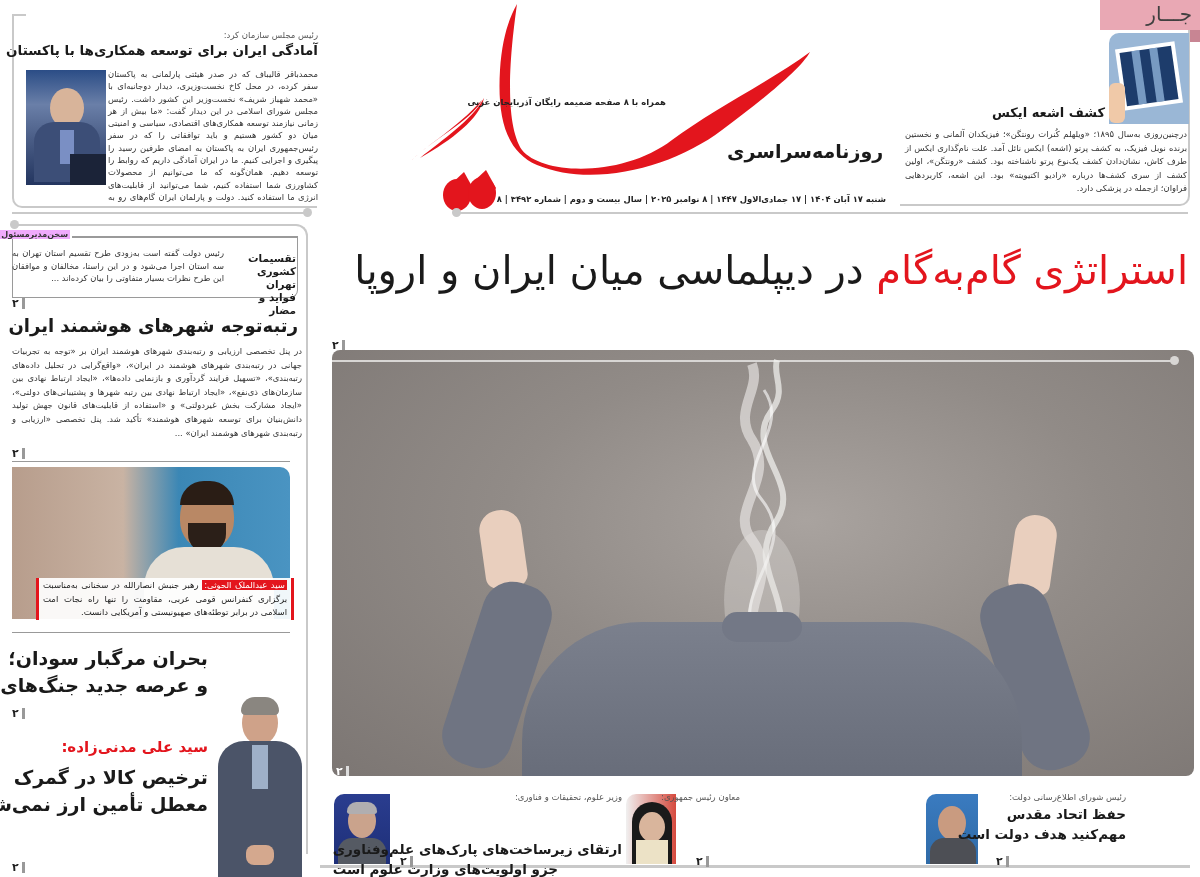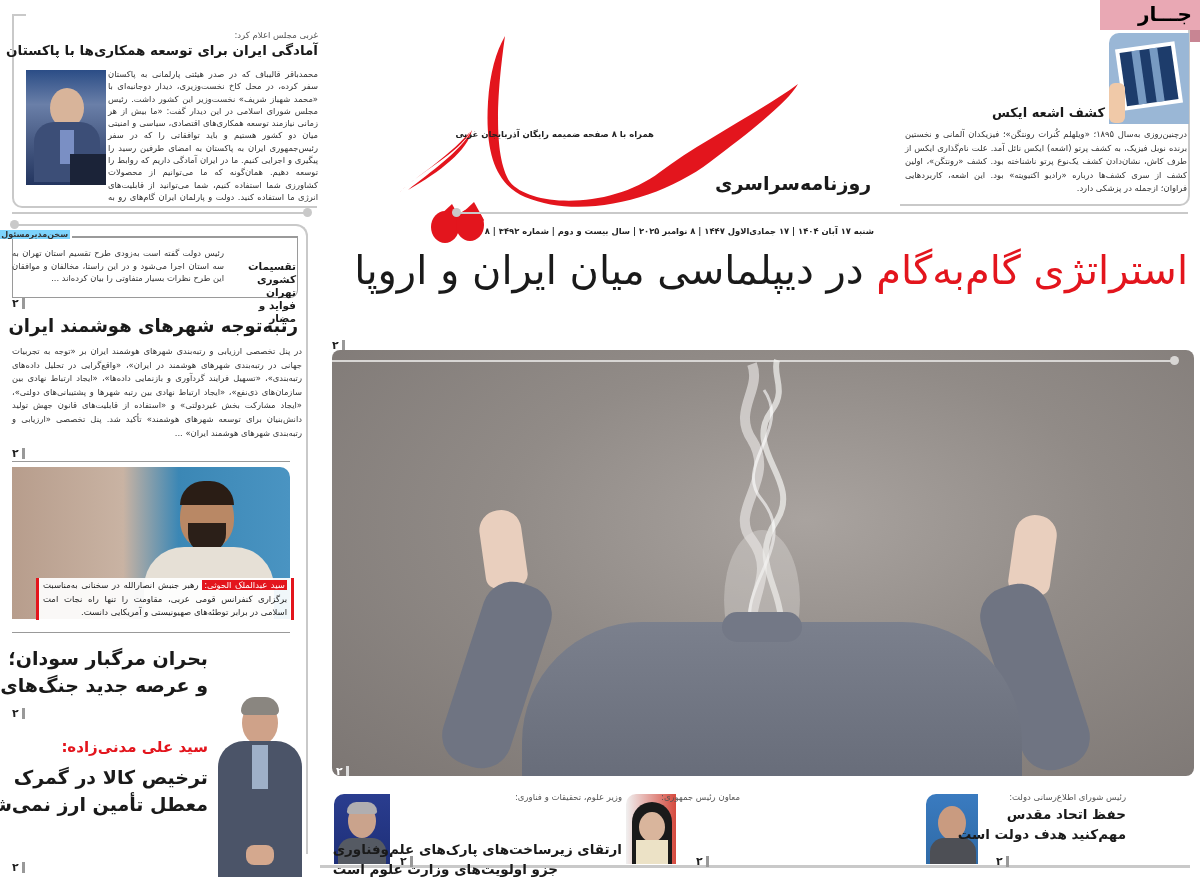--- a/index.html
+++ b/index.html
@@ -27,21 +27,21 @@
   
   .hero { background: radial-gradient(ellipse at 55% 40%, #a9a39f 0%, #918b87 45%, #7c7673 100%); border-radius: 8px; overflow: hidden; }
   .hero-caption { font-weight: bold; font-size: 32px; color: #ffffff; white-space: nowrap; text-shadow: 2px 2px 0 #222, -2px -2px 0 #222, 2px -2px 0 #222, -2px 2px 0 #222, 0 3px 3px #000; letter-spacing: -0.5px; }
 
   .side-headline { font-weight: bold; font-size: 19px; color: #1a1a1a; line-height: 27px; letter-spacing: -0.5px; }
   .bottom-title { font-weight: bold; font-size: 13.5px; line-height: 20px; color: #1a1a1a; letter-spacing: -0.3px; }
 </style>
 </head>
 <body>
 
-<div class="abs" style="left:320px; top:0; width:560px; height:220px;margin-top:32px;">
+<div class="abs" style="left:332px; top:0; width:560px; height:220px;">
   <svg class="logo-curve" width="560" height="220" viewBox="0 0 560 220" style="left:0; top:0;">
 
     <path d="M185 4 C180 40 170 120 190 150 C210 175 290 178 340 140 C380 110 440 80 478 52 C468 70 430 100 390 130 C340 168 260 188 205 165 C175 152 165 120 168 70 C170 40 176 20 185 4 Z" fill="#e3151d"></path>
 
     <path d="M150 100 C140 120 100 140 80 160 C95 145 125 128 150 100 Z" fill="#e3151d"></path>
     <path d="M152 98 C148 118 120 140 88 158 C110 140 140 120 152 98 Z" fill="#e3151d"></path>
 
     <path d="M118 185 L132 172 L142 190 L128 210 Z" fill="#e3151d"></path>
     <path d="M140 183 L154 170 L164 188 L150 208 Z" fill="#e3151d"></path>
     <ellipse cx="125" cy="195" rx="14" ry="16" fill="#e3151d"></ellipse>
@@ -53,53 +53,53 @@
 </div>
 
 <div class="abs hr-line" style="left:12px; top:212px; width:295px;"></div>
 <div class="abs dot" style="left:303px; top:208px;"></div>
 <div class="abs dot" style="left:452px; top:208px;"></div>
 <div class="abs hr-line" style="left:458px; top:212px; width:730px;"></div>
 
 <div class="abs frame" style="left:12px; top:14px; width:305px; height:194px; border-top:none; border-right:none; border-radius:0 0 0 10px;">
 </div>
 <div class="abs" style="left:12px; top:14px; width:14px; height:2px; background:#c9c9c9;"></div>
-<div class="abs kicker" style="right:882px; top:30px; white-space:nowrap;">غربی مجلس اعلام کرد:</div>
+<div class="abs kicker" style="right:882px; top:30px; white-space:nowrap;">رئیس مجلس سازمان کرد:</div>
 <div class="abs" style="right:882px; top:42px; font-weight:bold; font-size:13.5px; white-space:nowrap; letter-spacing:-0.4px;">آمادگی ایران برای توسعه همکاری‌ها با پاکستان</div>
 <div class="abs" style="left:26px; top:70px; width:80px; height:115px; background:linear-gradient(180deg,#2b4d86 0%,#6a7fa8 30%,#4a5d86 60%,#23355f 100%); overflow:hidden;">
   <div style="position:absolute; left:24px; top:18px; width:34px; height:40px; border-radius:50%; background:#d8b49a;"></div>
   <div style="position:absolute; left:8px; top:52px; width:66px; height:60px; border-radius:20px 20px 0 0; background:#3c4e77;"></div>
   <div style="position:absolute; left:34px; top:60px; width:14px; height:34px; background:#7a8fc4;"></div>
   <div style="position:absolute; left:44px; top:84px; width:36px; height:31px; background:#1b2338;"></div>
 </div>
 <div class="abs body-text" style="left:22px; top:68px; width:296px; height:136px; overflow:hidden; direction:rtl; padding-left:86px; text-indent:0; font-size:8.4px; line-height:12.3px;">محمدباقر قالیباف که در صدر هیئتی پارلمانی به پاکستان سفر کرده، در محل کاخ نخست‌وزیری، دیدار دوجانبه‌ای با «محمد شهباز شریف» نخست‌وزیر این کشور داشت. رئیس مجلس شورای اسلامی در این دیدار گفت: «ما بیش از هر زمانی نیازمند توسعه همکاری‌های اقتصادی، سیاسی و امنیتی میان دو کشور هستیم و باید توافقاتی را که در سفر رئیس‌جمهوری ایران به پاکستان به امضای طرفین رسید را پیگیری و اجرایی کنیم. ما در ایران آمادگی داریم که روابط را توسعه دهیم. همان‌گونه که ما می‌توانیم از محصولات کشاورزی شما استفاده کنیم، شما می‌توانید از قابلیت‌های انرژی ما استفاده کنید. دولت و پارلمان ایران گام‌های رو به جلویی در این مسیر برداشته است.»</div>
 
 <div class="abs" style="left:1100px; top:0; width:100px; height:30px; background:#e9a8b4;">
-  <span style="position:absolute; right:8px; top:2px; color:#000000; font-weight:bold; font-size:20px; white-space:nowrap; letter-spacing:2px;">جـــار</span>
+  <span style="position:absolute; right:8px; top:2px; color:#404040; font-weight:normal; font-size:20px; white-space:nowrap; letter-spacing:2px;">جـــار</span>
 </div>
 <div class="abs" style="left:1188px; top:30px; width:12px; height:12px; background:#c88593;"></div>
 <div class="abs frame" style="left:900px; top:30px; width:290px; height:176px; border-top:none; border-left:none; border-radius:0 0 10px 0;"></div>
 <div class="abs" style="left:1109px; top:33px; width:80px; height:91px; background:#9ab7d6; border-radius:10px 0 0 0; overflow:hidden;">
   <div style="position:absolute; left:10px; top:12px; width:60px; height:62px; background:#fff; transform:rotate(-8deg);"></div>
   <div style="position:absolute; left:14px; top:16px; width:52px; height:54px; background:#1d3c6b; transform:rotate(-8deg);">
     <div style="position:absolute; left:12px; top:0; width:8px; height:54px; background:#8fb2d8; opacity:0.8;"></div>
     <div style="position:absolute; left:30px; top:0; width:8px; height:54px; background:#8fb2d8; opacity:0.8;"></div>
   </div>
   <div style="position:absolute; left:0; top:50px; width:16px; height:40px; background:#f0c9a8; border-radius:6px;"></div>
 </div>
 <div class="abs" style="right:95px; top:105px; font-weight:bold; font-size:13px; white-space:nowrap;">کشف اشعه ایکس</div>
 <div class="abs body-text" style="left:905px; top:128px; width:282px; font-size:8.4px; line-height:13.5px;">درچنین‌روزی به‌سال ۱۸۹۵؛ «ویلهلم کُنرات رونتگن»؛ فیزیکدان آلمانی و نخستین برنده نوبل فیزیک، به کشف پرتو (اشعه) ایکس نائل آمد. علت نام‌گذاری ایکس از طرف کاش، نشان‌دادن کشف یک‌نوع پرتو ناشناخته بود. کشف «رونتگن»، اولین کشف از سری کشف‌ها درباره «رادیو اکتیویته» بود. این اشعه، کاربردهایی فراوان؛ ازجمله در پزشکی دارد.</div>
 
 <div class="abs" style="left:12px; top:224px; width:296px; height:630px; border:2px solid #c9c9c9; border-left:none; border-bottom:none; border-radius:0 12px 0 0;"></div>
 <div class="abs dot" style="left:10px; top:220px;"></div>
 
 <div class="abs" style="left:12px; top:236px; width:286px; height:62px; border:1.5px solid #9a9a9a; border-top:none; border-radius:0 0 8px 0;"></div>
 <div class="abs" style="left:72px; top:236px; width:226px; height:1.5px; background:#9a9a9a;"></div>
-<div class="abs" style="right:1130px; top:230px; font-size:8px; font-weight:bold; color:#333; background:#7dd3fc; padding:0 2px; white-space:nowrap;">سخن‌مدیرمسئول</div>
-<div class="abs" style="left:230px; top:260px; width:66px; text-align:right; font-weight:bold; font-size:10.5px; line-height:13px;">
+<div class="abs" style="right:1130px; top:230px; font-size:8px; font-weight:bold; color:#333; background:#f0abfc; padding:0 2px; white-space:nowrap;">سخن‌مدیرمسئول</div>
+<div class="abs" style="left:230px; top:252px; width:66px; text-align:right; font-weight:bold; font-size:10.5px; line-height:13px;">
   <div>تقسیمات</div>
   <div>کشوری تهران</div>
   <div>فواید و مضار</div>
 </div>
 <div class="abs body-text" style="left:12px; top:247px; width:212px; font-size:8.4px; line-height:12.5px;">رئیس دولت گفته است به‌زودی طرح تقسیم استان تهران به سه استان اجرا می‌شود و در این راستا، مخالفان و موافقان این طرح نظرات بسیار متفاوتی را بیان کرده‌اند ...</div>
 <div class="abs" style="left:12px; top:292px;"><span class="pg">۲</span></div>
 
 <div class="abs side-headline" style="left:12px; top:312px; width:286px; text-align:right; white-space:nowrap; font-size:18px;">رتبه‌توجه شهرهای هوشمند ایران</div>
 <div class="abs body-text" style="left:12px; top:345px; width:290px; font-size:8.4px; line-height:13.6px;">در پنل تخصصی ارزیابی و رتبه‌بندی شهرهای هوشمند ایران بر «توجه به تجربیات جهانی در رتبه‌بندی شهرهای هوشمند در ایران»، «واقع‌گرایی در تحلیل داده‌های رتبه‌بندی»، «تسهیل فرایند گردآوری و بازنمایی داده‌ها»، «ایجاد ارتباط نهادی بین سازمان‌های ذی‌نفع»، «ایجاد ارتباط نهادی بین رتبه شهرها و پشتیبانی‌های دولتی»، «ایجاد مشارکت بخش غیردولتی» و «استفاده از قابلیت‌های قانون جهش تولید دانش‌بنیان برای توسعه شهرهای هوشمند» تأکید شد. پنل تخصصی «ارزیابی و رتبه‌بندی شهرهای هوشمند ایران» ...</div>
 <div class="abs" style="left:12px; top:442px;"><span class="pg">۲</span></div>

